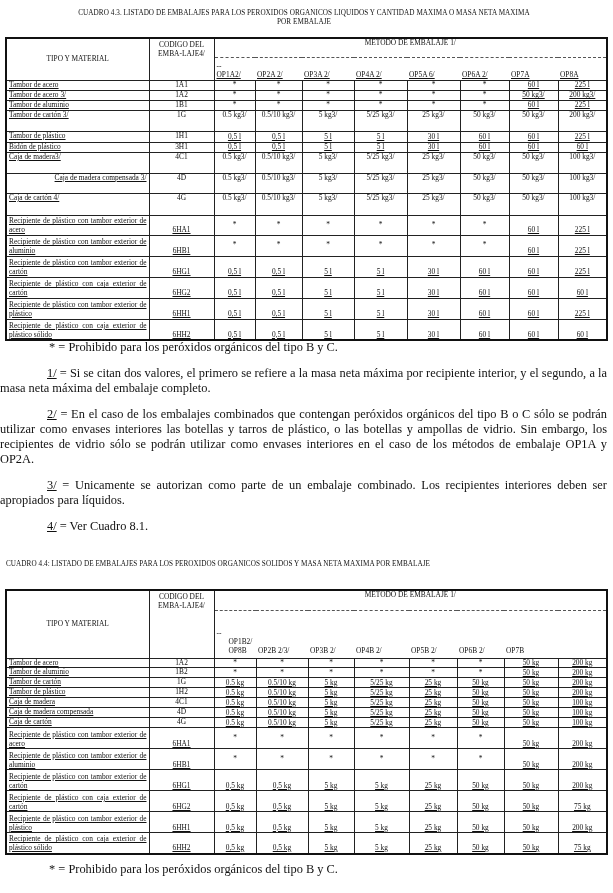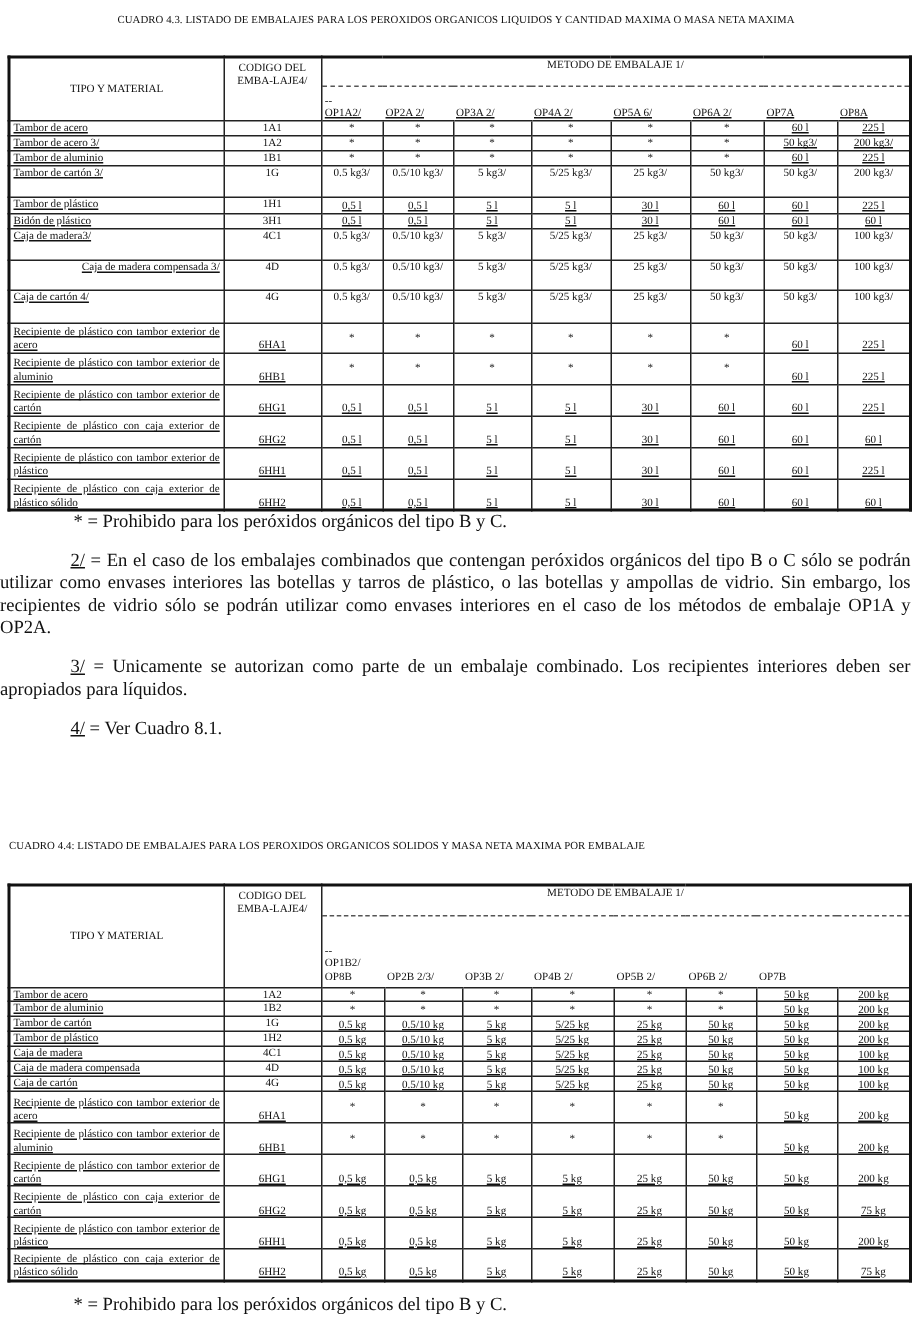--- a/index.html
+++ b/index.html
@@ -20,20 +20,21 @@
   .note { position:absolute; left:0; width:613px; font-family:"Liberation Serif", serif; font-size:12.4px; line-height:15px; color:#111; }
   .note p { margin:0; }
   .ind { padding-left:47px; }
   u { text-decoration:underline; }
 </style>
 </head>
 <body>
 
 <div class="caption cap1">
   <div>CUADRO 4.3. LISTADO DE EMBALAJES PARA LOS PEROXIDOS ORGANICOS LIQUIDOS Y CANTIDAD MAXIMA O MASA NETA MAXIMA</div>
+  <div>POR EMBALAJE</div>
 </div>
 
 <table class="t" id="t1" style="top:37px; width:601px;">
   <colgroup>
     <col style="width:143px">
       <col style="width:65px">
     <col style="width:41px">
       <col style="width:47px">
       <col style="width:52px">
       <col style="width:53px">
@@ -255,20 +256,21 @@
         <td class="val">30 l</td>
         <td class="val">60 l</td>
         <td class="val">60 l</td>
         <td class="val">60 l</td>
       </tr>
     </tbody>
 </table>
 
 <div class="note" style="top:340px;">
   <p style="padding-left:49px;">* = Prohibido para los peróxidos orgánicos del tipo B y C.</p>
+  <p class="ind" style="margin-top:11px; padding-left:0; text-indent:47px; text-align:justify; padding-right:6px;"><u>1/</u><span> = Si se citan dos valores, el primero se refiere a la masa neta máxima por recipiente interior, y el segundo, a la masa neta máxima del embalaje completo.</span></p>
   <p style="margin-top:11px; text-indent:47px; text-align:justify; padding-right:6px;"><u>2/</u><span> = En el caso de los embalajes combinados que contengan peróxidos orgánicos del tipo B o C sólo se podrán utilizar como envases interiores las botellas y tarros de plástico, o las botellas y ampollas de vidrio. Sin embargo, los recipientes de vidrio sólo se podrán utilizar como envases interiores en el caso de los métodos de embalaje OP1A y  OP2A.</span></p>
   <p style="margin-top:11px; text-indent:47px; text-align:justify; padding-right:6px;"><u>3/</u><span> = Unicamente se autorizan como parte de un embalaje combinado. Los recipientes interiores deben ser apropiados para líquidos.</span></p>
   <p style="margin-top:11px; text-indent:47px;"><u>4/</u><span> = Ver Cuadro 8.1.</span></p>
 </div>
 
 <div class="caption cap2">CUADRO 4.4: LISTADO DE EMBALAJES PARA LOS PEROXIDOS ORGANICOS SOLIDOS Y MASA NETA MAXIMA POR EMBALAJE</div>
 
 <table class="t" id="t2" style="top:589px; width:601px;">
   <colgroup>
     <col style="width:143px">
@@ -284,21 +286,21 @@
   </colgroup>
   <thead>
     <tr style="height:20px">
       <th rowspan="2">TIPO Y MATERIAL</th>
       <th rowspan="2" style="vertical-align:top;padding-top:2px">CODIGO DEL EMBA-LAJE4/</th>
       <th colspan="8" class="hdr-method" style="vertical-align:top">METODO DE EMBALAJE 1/</th>
     </tr>
     <tr style="height:48px" id="t2-op-row">
         <th class="opcell">
           <div>--</div>
-          <div style="white-space: normal; padding-bottom: 2px;">OP1B2/ OP8B</div>
+          <div style="white-space: normal; padding-bottom: 2px; margin-left: 12px;">OP1B2/ OP8B</div>
         </th>
         <th class="opcell">
           <div style="white-space: normal; padding-bottom: 2px;">OP2B 2/3/</div>
         </th>
         <th class="opcell">
           <div style="white-space: normal; padding-bottom: 2px;">OP3B 2/</div>
         </th>
         <th class="opcell">
           <div style="white-space: normal; padding-bottom: 2px;">OP4B 2/</div>
         </th>

